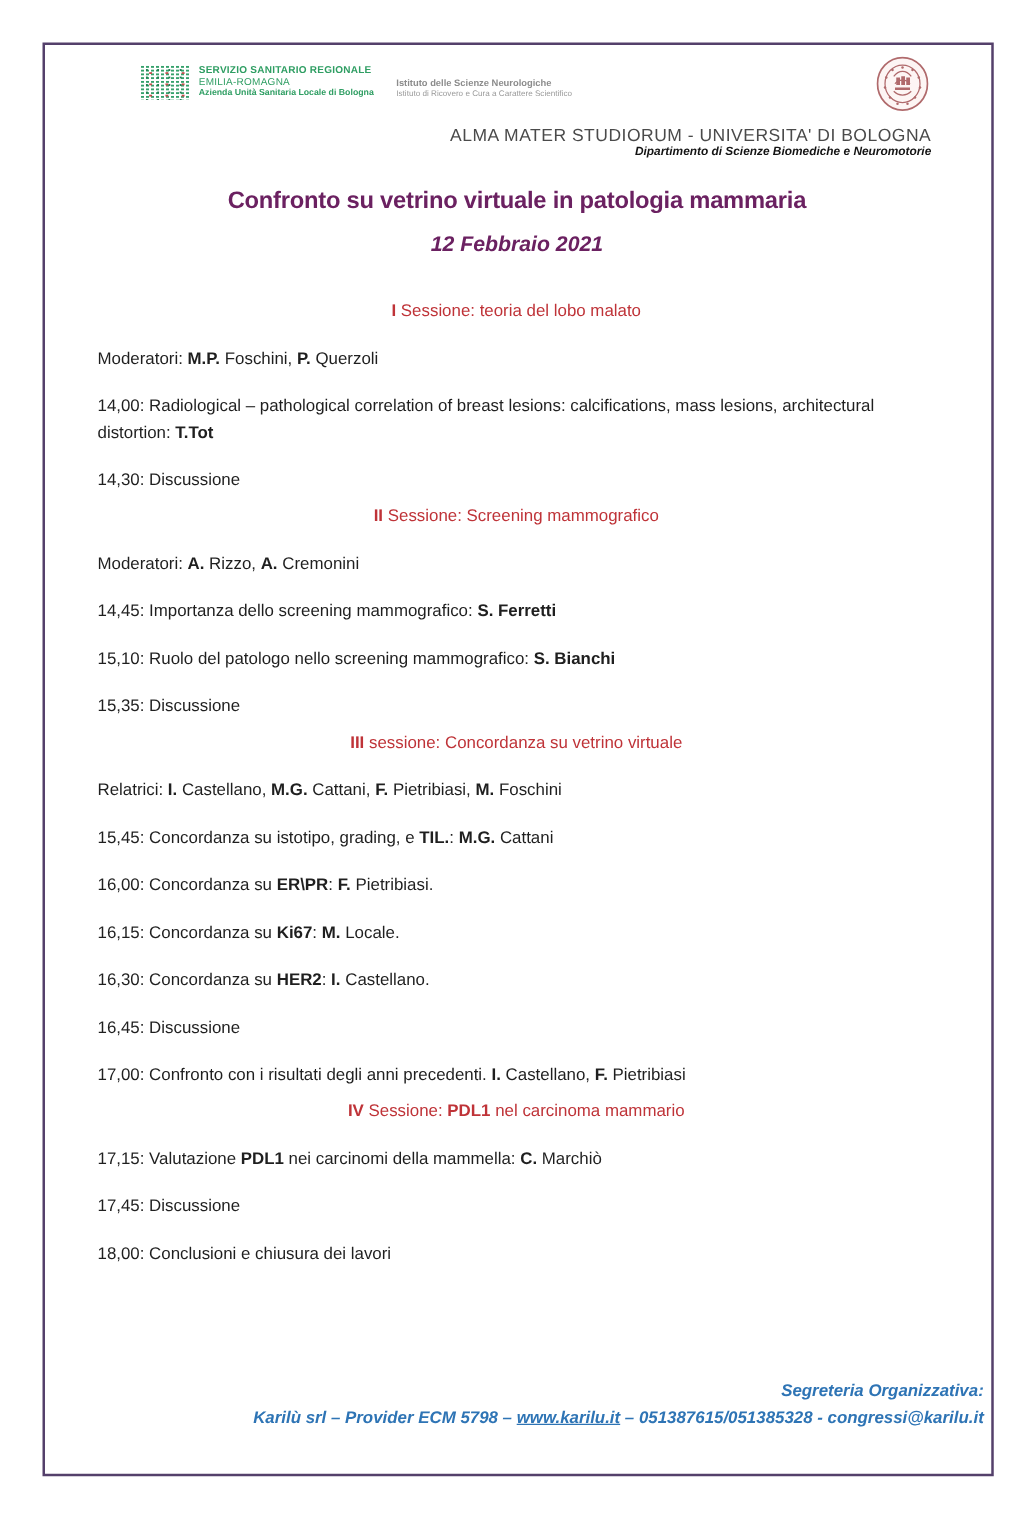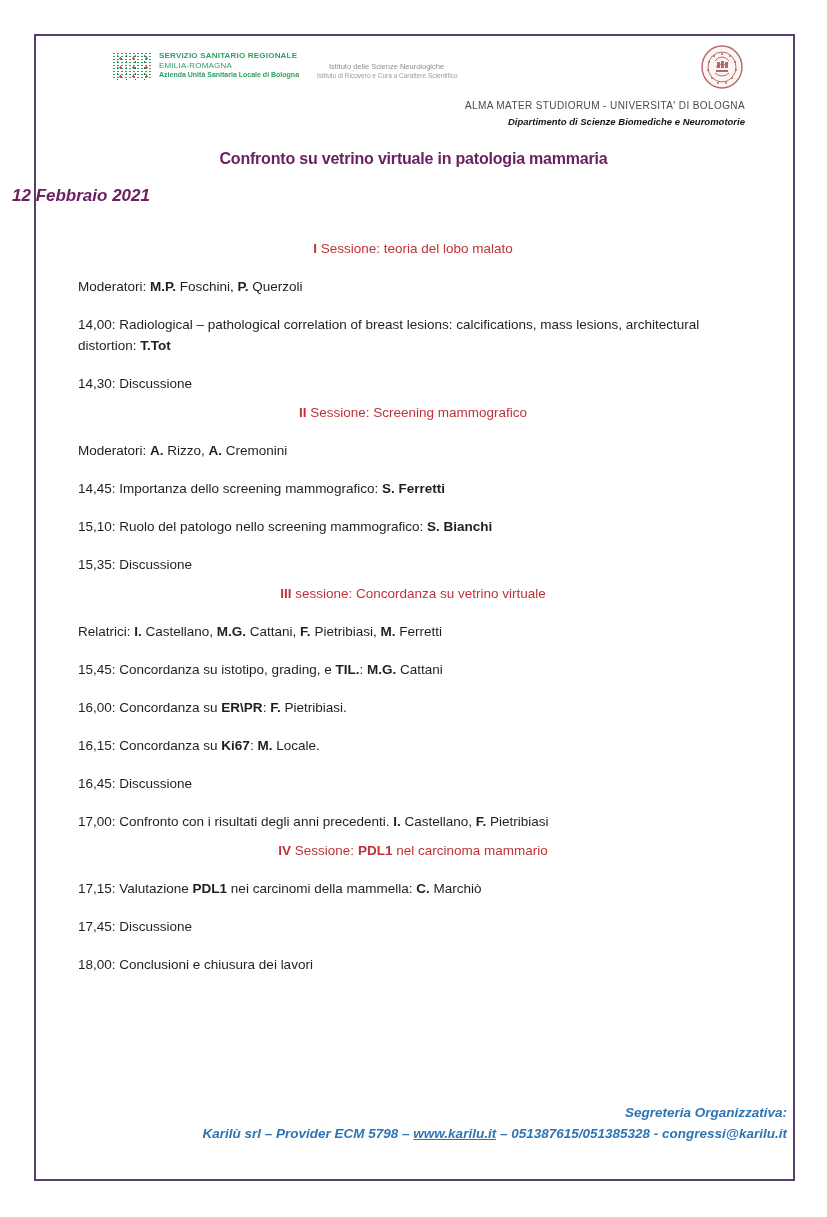--- a/index.html
+++ b/index.html
@@ -21,40 +21,40 @@
       radial-gradient(circle,#1d7f4f 1px,rgba(0,0,0,0) 1.1px),
       radial-gradient(circle,#35a06b .9px,rgba(0,0,0,0) 1px);
     background-size:13px 9px,9px 6px,4px 3px;
     background-position:2px 2px,1px 1px,0 0;
   }
   .ssr-text{margin-left:7px;line-height:1.25;}
   .ssr-l1{font-size:8px;font-weight:bold;color:var(--logo-green,#2f9e63);letter-spacing:.2px;}
   .ssr-l2{font-size:8px;color:var(--logo-green,#2f9e63);letter-spacing:.2px;}
   .ssr-l3{font-size:7px;font-weight:bold;color:var(--logo-green,#2f9e63);}
   .inst-text{margin-left:18px;margin-top:12px;line-height:1.3;}
-  .inst-l1{font-size:7.5px;font-weight:normal;color:#8c8c8c;margin-left:12px;}
+  .inst-l1{font-size:7.5px;font-weight:bold;color:#8c8c8c;}
   .inst-l2{font-size:6.5px;color:#9a9a9a;}
   .seal{position:absolute;left:701px;top:45px;}
   .alma{
-    position:absolute;right:82px;top:100px;font-size:10px;color:#4a4a4a;
+    position:absolute;right:82px;top:100px;font-size:14px;color:#4a4a4a;
     letter-spacing:.4px;white-space:nowrap;
   }
   .dip{
     position:absolute;right:82px;top:116px;font-size:9.5px;font-weight:bold;
     font-style:italic;color:#141414;white-space:nowrap;
   }
   
   .title{
     position:absolute;left:0;right:0;top:150px;text-align:center;
-    font-size:16px;font-weight:bold;color:var(--title-purple,#6b2161);
+    font-size:19px;font-weight:bold;color:var(--title-purple,#6b2161);
     letter-spacing:-.2px;
   }
   .date{
-    position:absolute;left:0;right:0;top:186px;
-    font-size:17px;font-weight:bold;font-style:italic;color:var(--title-purple,#6b2161);padding-left:12px;
+    position:absolute;left:0;right:0;top:186px;text-align:center;
+    font-size:17px;font-weight:bold;font-style:italic;color:var(--title-purple,#6b2161);
   }
   
   .program{position:absolute;left:78px;right:79px;top:238px;font-size:13.5px;}
   .session-header{
     text-align:center;color:var(--session-red,#bf3338);line-height:21px;margin:8px 0 0;
   }
   .session-header:first-child{margin-top:0;}
   .schedule-item{margin:17px 0 0;line-height:21px;color:#1f1f1f;}
   .b{font-weight:bold;}
   
@@ -122,24 +122,25 @@
     <div class="session-header"><span class="b">I</span><span> Sessione: teoria del lobo malato</span></div>
     <p class="schedule-item"><span>Moderatori: </span><span class="b">M.P.</span><span> Foschini, </span><span class="b">P.</span><span> Querzoli</span></p>
     <p class="schedule-item"><span>14,00: Radiological – pathological correlation of breast lesions: calcifications, mass lesions, architectural distortion: </span><span class="b">T.Tot</span></p>
     <p class="schedule-item"><span>14,30: Discussione</span></p>
     <div class="session-header"><span class="b">II</span><span> Sessione: Screening mammografico</span></div>
     <p class="schedule-item"><span>Moderatori: </span><span class="b">A.</span><span> Rizzo, </span><span class="b">A.</span><span> Cremonini</span></p>
     <p class="schedule-item"><span>14,45:  Importanza dello screening mammografico: </span><span class="b">S. Ferretti</span></p>
     <p class="schedule-item"><span>15,10: Ruolo del patologo nello screening mammografico: </span><span class="b">S. Bianchi</span></p>
     <p class="schedule-item"><span>15,35: Discussione</span></p>
     <div class="session-header"><span class="b">III</span><span> sessione: Concordanza su vetrino virtuale</span></div>
-    <p class="schedule-item"><span>Relatrici: </span><span class="b">I.</span><span> Castellano, </span><span class="b">M.G.</span><span> Cattani, </span><span class="b">F.</span><span> Pietribiasi, </span><span class="b">M.</span><span> Ferretti</span></p>
+    <p class="schedule-item"><span>Relatrici: </span><span class="b">I.</span><span> Castellano, </span><span class="b">M.G.</span><span> Cattani, </span><span class="b">F.</span><span> Pietribiasi, </span><span class="b">M.</span><span> Foschini</span></p>
     <p class="schedule-item"><span>15,45: Concordanza su istotipo, grading, e </span><span class="b">TIL.</span><span>: </span><span class="b">M.G.</span><span> Cattani</span></p>
     <p class="schedule-item"><span>16,00: Concordanza su </span><span class="b">ER\PR</span><span>: </span><span class="b">F.</span><span> Pietribiasi.</span></p>
     <p class="schedule-item"><span>16,15: Concordanza su </span><span class="b">Ki67</span><span>: </span><span class="b">M.</span><span> Locale.</span></p>
+    <p class="schedule-item"><span>16,30: Concordanza su </span><span class="b">HER2</span><span>: </span><span class="b">I.</span><span> Castellano.</span></p>
     <p class="schedule-item"><span>16,45: Discussione</span></p>
     <p class="schedule-item"><span>17,00: Confronto con i risultati degli anni precedenti. </span><span class="b">I.</span><span> Castellano, </span><span class="b">F.</span><span> Pietribiasi</span></p>
     <div class="session-header"><span class="b">IV</span><span> Sessione: </span><span class="b">PDL1</span><span> nel carcinoma mammario</span></div>
     <p class="schedule-item"><span>17,15: Valutazione </span><span class="b">PDL1</span><span> nei carcinomi della mammella: </span><span class="b">C.</span><span> Marchiò</span></p>
     <p class="schedule-item"><span>17,45: Discussione</span></p>
     <p class="schedule-item"><span>18,00: Conclusioni e chiusura dei lavori</span></p>
   </main>
 
 <div class="footer">
   <div>Segreteria Organizzativa:</div>

